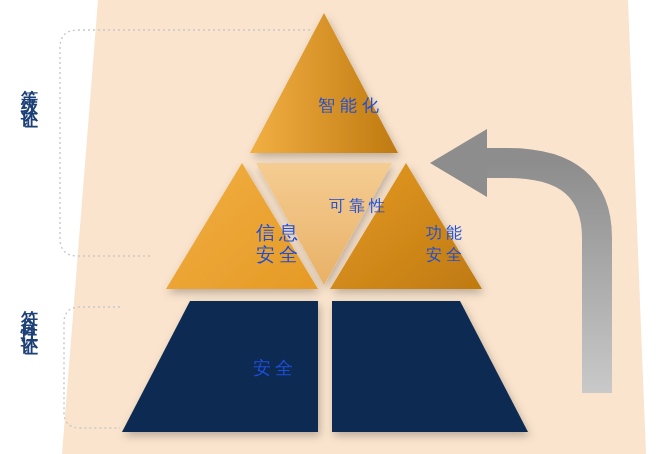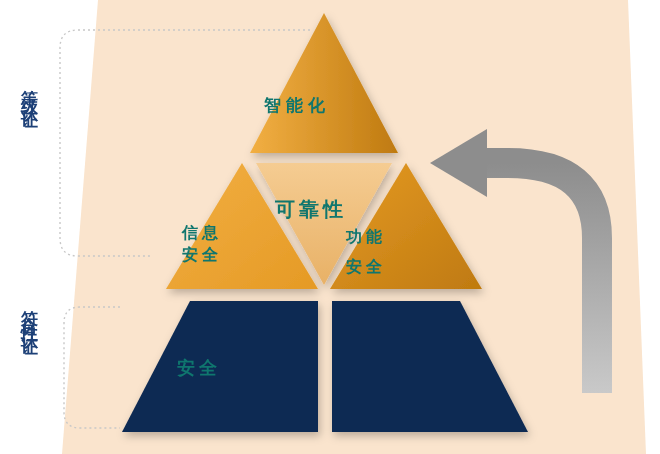--- a/index.html
+++ b/index.html
@@ -6,30 +6,30 @@
   .canvas{
     position:relative;
     width:660px;height:454px;
     background:#ffffff;
     overflow:hidden;
     font-family:"Liberation Sans","DejaVu Sans",sans-serif;
   }
   .canvas svg{position:absolute;left:0;top:0;}
   .lbl{
     position:absolute;
-    color:#0f766e;
-    font-weight:700;
-    text-align:left;
+    color:#1d4ed8;
+    font-weight:400;
+    text-align:right;
     white-space:pre-line;
     pointer-events:none;
   }
   .lbl-top      {left:264px;top:94px; width:120px;font-size:17px;letter-spacing:5px;}
-  .lbl-rel      {left:275px;top:196px;width:120px;font-size:20px;letter-spacing:4px;}
-  .lbl-info     {left:182px;top:222px;width:120px;font-size:16px;letter-spacing:4px;line-height:22px;}
-  .lbl-func     {left:346px;top:222px;width:120px;font-size:16px;letter-spacing:4px;line-height:30px;}
+  .lbl-rel      {left:269px;top:196px;width:120px;font-size:16px;letter-spacing:4px;}
+  .lbl-info     {left:182px;top:222px;width:120px;font-size:19px;letter-spacing:4px;line-height:22px;}
+  .lbl-func     {left:346px;top:222px;width:120px;font-size:16px;letter-spacing:4px;line-height:22px;}
   .lbl-safety   {left:177px;top:356px;width:120px;font-size:18px;letter-spacing:4px;}
   .lbl-emc      {left:353px;top:356px;width:120px;font-size:18px;letter-spacing:2px;}
   .side-lbl{
     position:absolute;
     left:18px;
     color:#1d4077;
     font-weight:700;
     font-size:17px;
     writing-mode:vertical-rl;
     text-orientation:upright;

